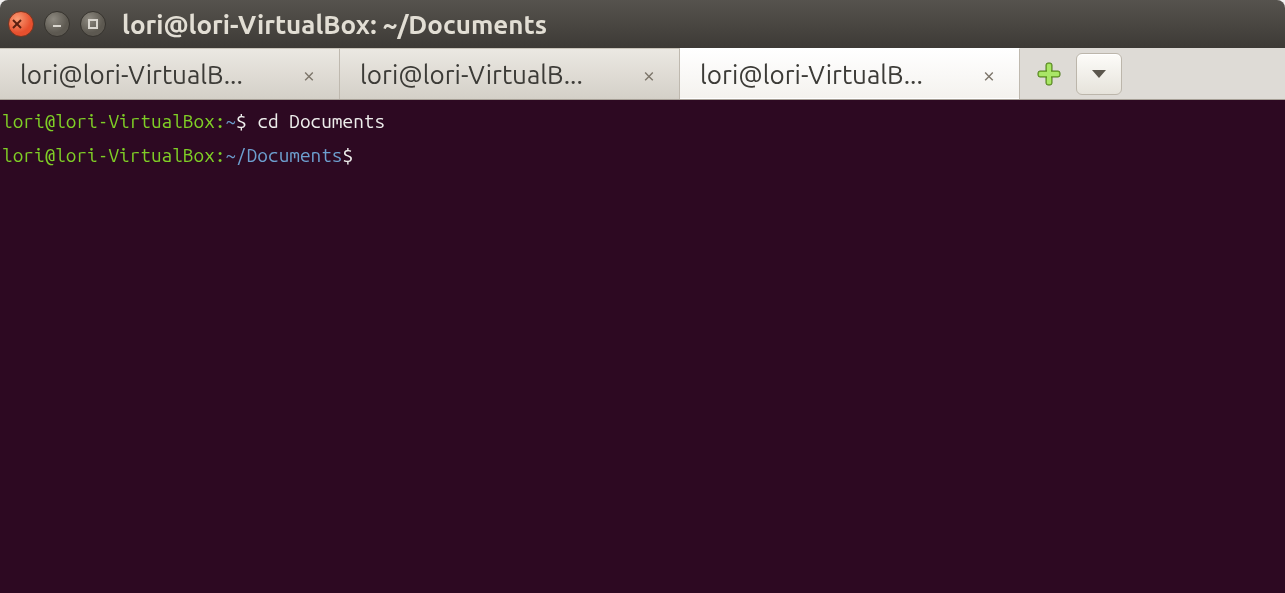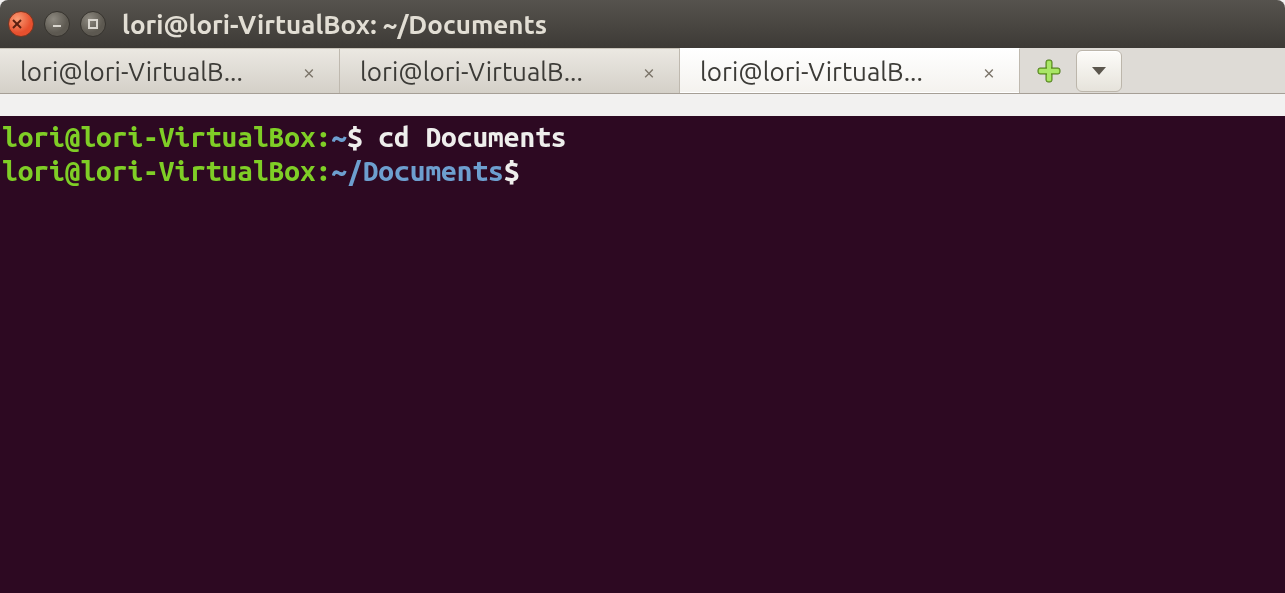--- a/index.html
+++ b/index.html
@@ -62,21 +62,21 @@
   }
   .win-close svg, .win-min svg, .win-max svg { display:block; }
   .title-text {
     color: #e2ded4;
     font-weight: bold;
     font-size: 26px;
     white-space: nowrap;
   }
   
   .tabbar {
-    height: 46px;
+    height: 52px;
     background: #dedbd6;
     display: flex;
     align-items: stretch;
     border-bottom: 1px solid #a69f96;
     box-sizing: border-box;
   }
   .tab {
     flex: 0 0 auto;
     width: 340px;
     display: flex;
@@ -134,27 +134,26 @@
     width: 34px;
     height: 34px;
     display:flex;align-items:center;justify-content:center;
   }
   
   .terminal {
     flex: 1 1 auto;
     background: #2d0922;
     color: #eeeeec;
     font-family: "Ubuntu Mono", "DejaVu Sans Mono", monospace;
-    font-size: 28px;
+    font-size: 19px;
     line-height: 34px;
     padding: 4px 2px;
     white-space: pre;
     overflow: hidden;
-    font-weight: bold;
-    margin-top: 22px;
+    font-weight: normal;
   }
   .t-user { color: #7fce26; }
   .t-path { color: #6d9fcf; }
   .t-cmd  { color: #eeeeec; }
   .t-dollar { color: #eeeeec; }
 </style>
 </head>
 <body>
 
 <div class="window">

